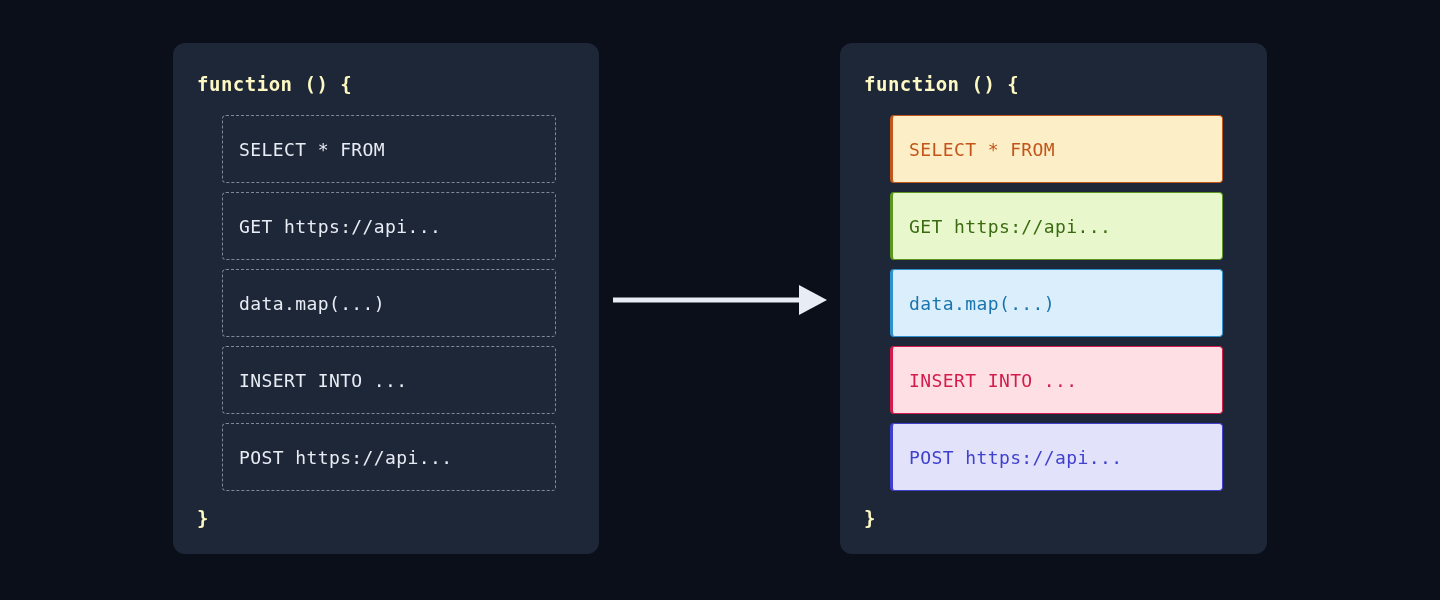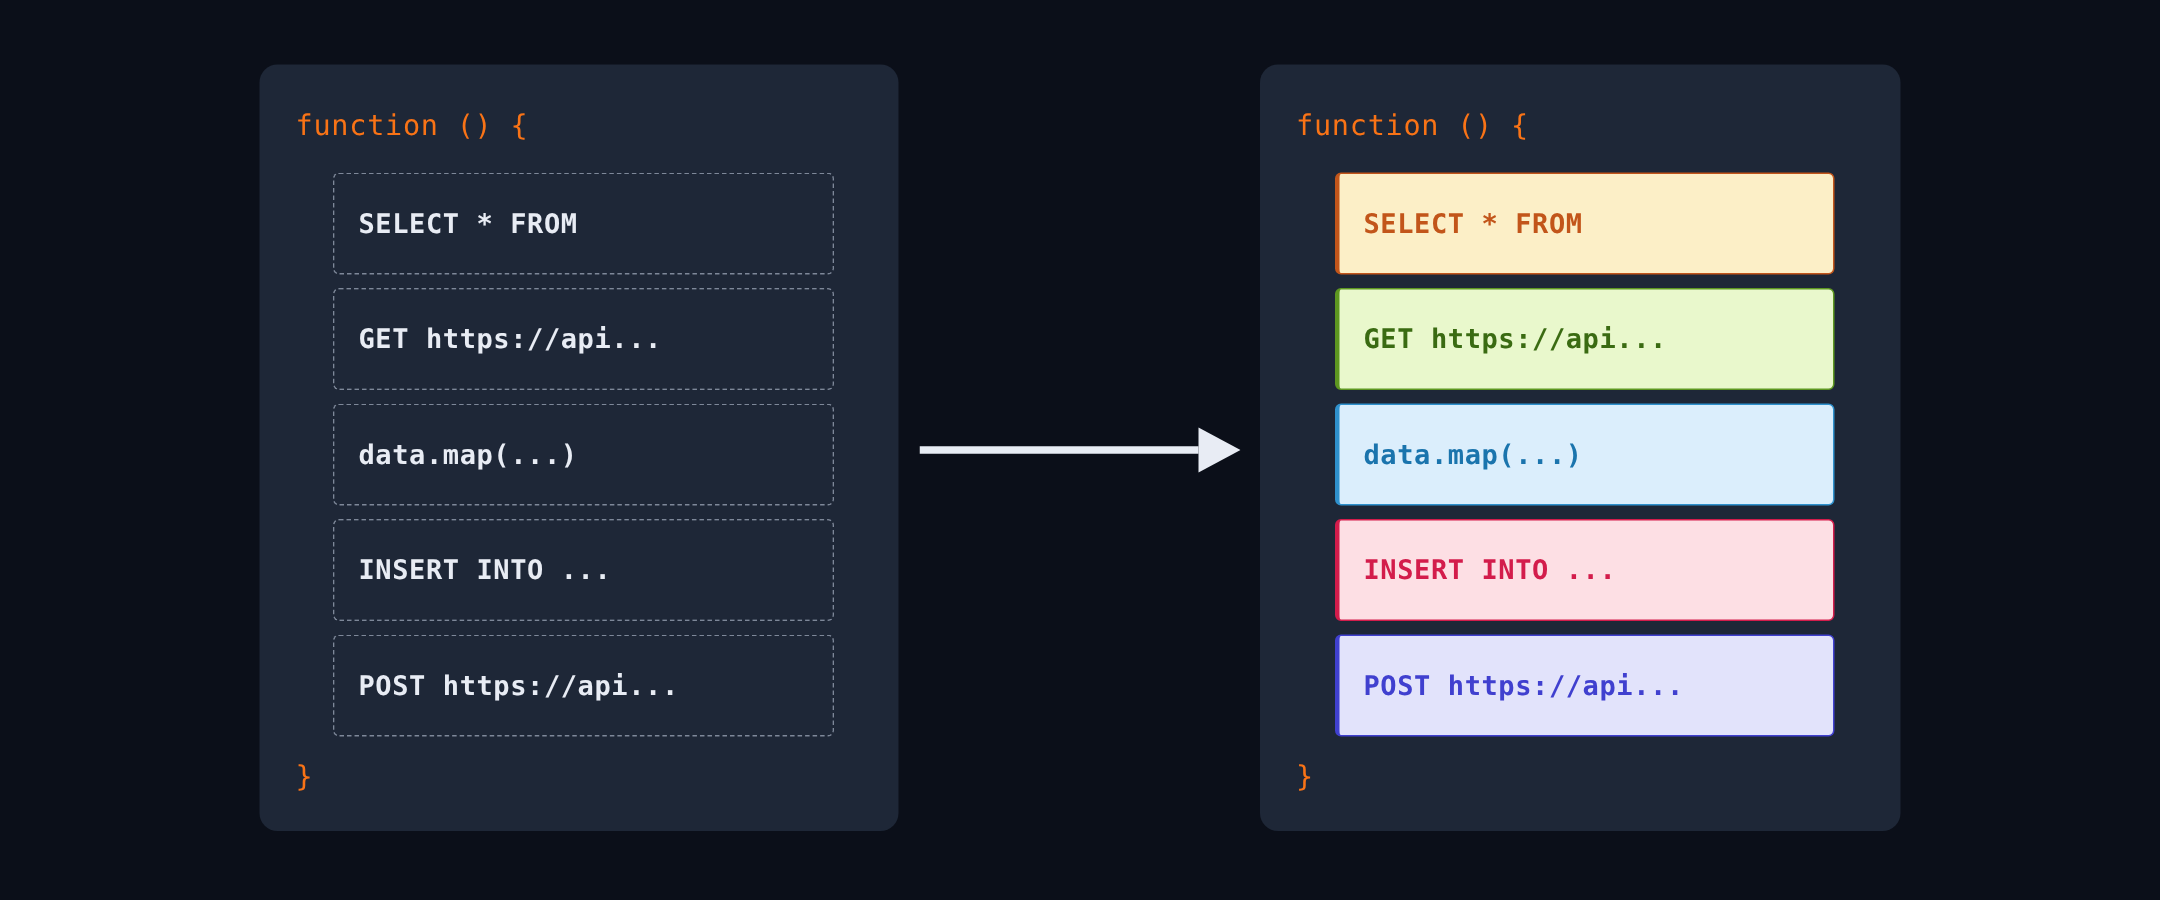--- a/index.html
+++ b/index.html
@@ -26,23 +26,23 @@
     position: absolute;
     background: #1e2737;
     border-radius: 12px;
     box-sizing: border-box;
   }
   .panel.left  { left: 173px; top: 43px; width: 426px; height: 511px; }
   .panel.right { left: 840px; top: 43px; width: 427px; height: 511px; }
 
   .fn-open, .fn-close {
     position: absolute;
-    color: #f97316;
+    color: #fef9c3;
     font-size: 19px;
-    font-weight: normal;
+    font-weight: bold;
     letter-spacing: 0.5px;
     white-space: nowrap;
     text-align: center;
   }
   .panel.left  .fn-open  { left: 24px;  top: 30px; }
   .panel.left  .fn-close { left: 24px;  top: 464px; }
   .panel.right .fn-open  { left: 24px;  top: 30px; }
   .panel.right .fn-close { left: 24px;  top: 464px; }
 
   
@@ -56,21 +56,21 @@
 
   .row {
     box-sizing: border-box;
     height: 68px;
     margin-bottom: 9px;
     display: flex;
     align-items: center;
     padding-left: 16px;
     border-radius: 4px;
     font-size: 18px;
-    font-weight: bold;
+    font-weight: normal;
     letter-spacing: 0.4px;
     white-space: nowrap;
   }
   .row.plain {
     border: 1px dashed #7e8899;
     color: #e8ecf4;
     background: transparent;
   }
   .row.tinted {
     border: 1px solid transparent;

